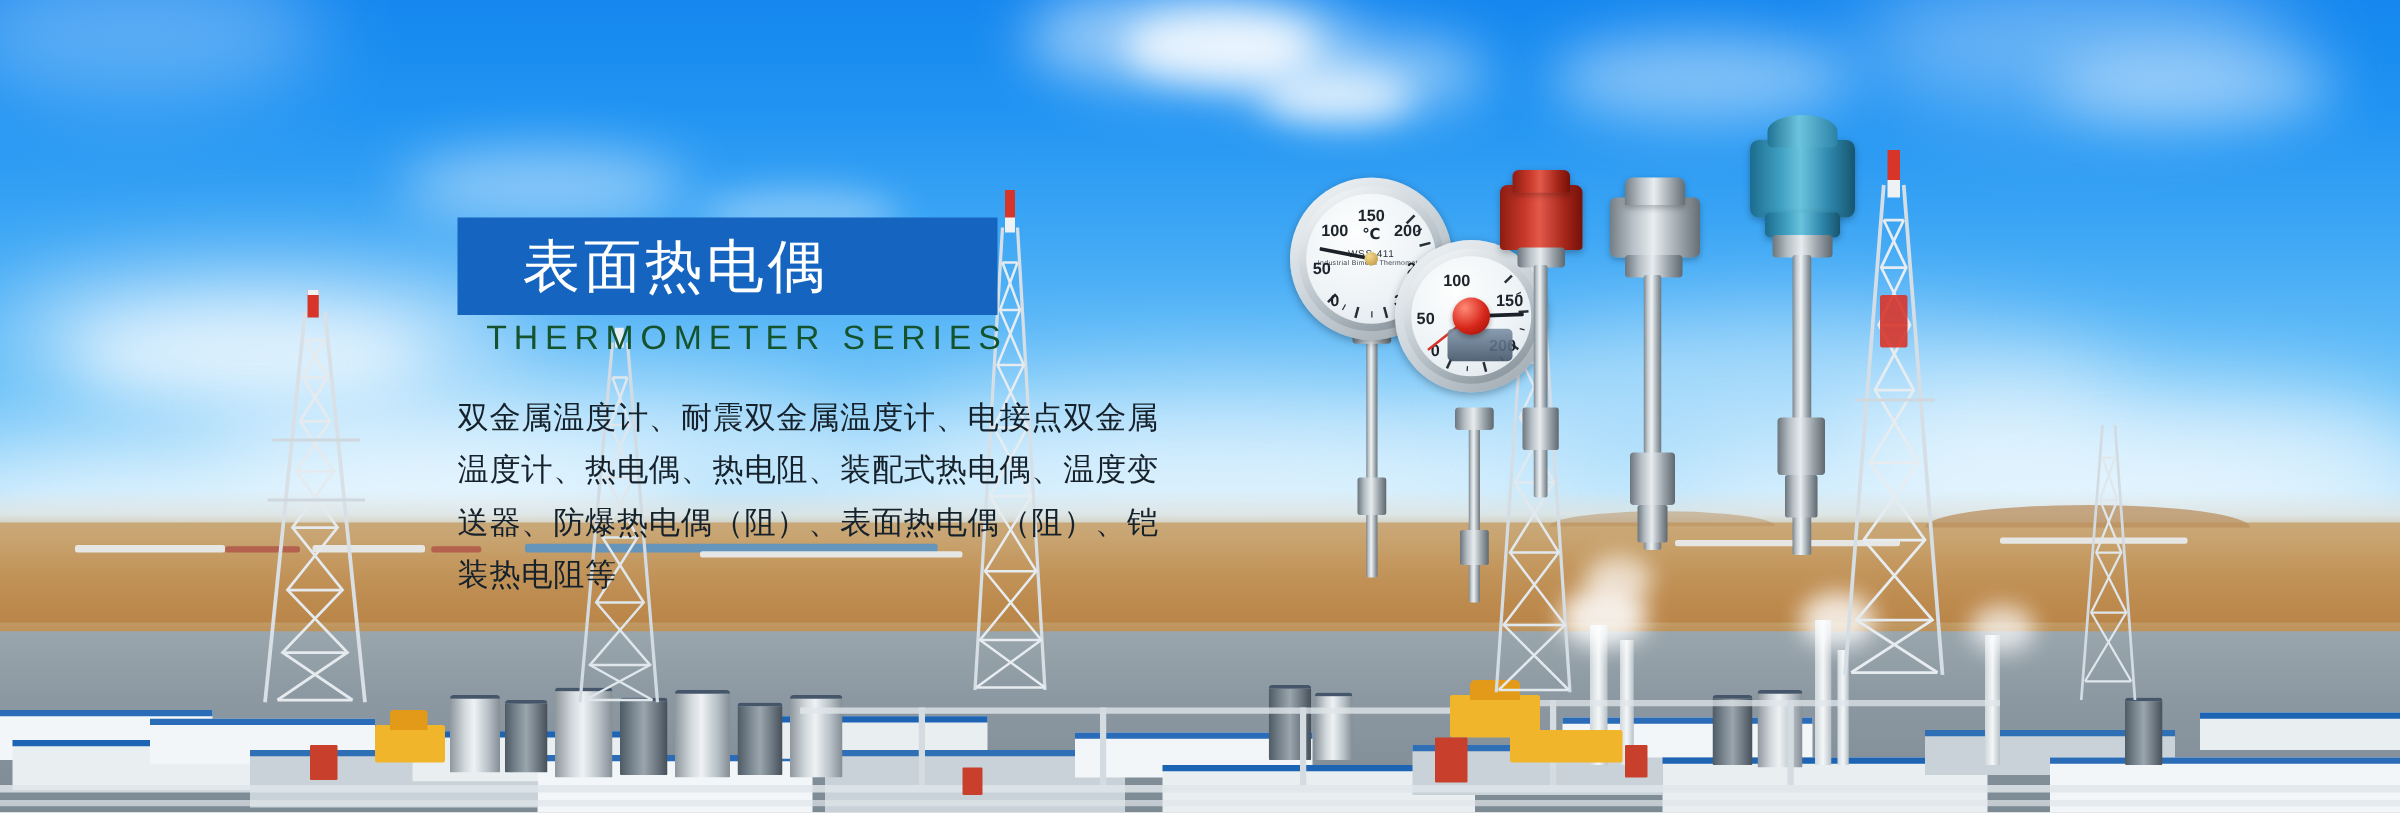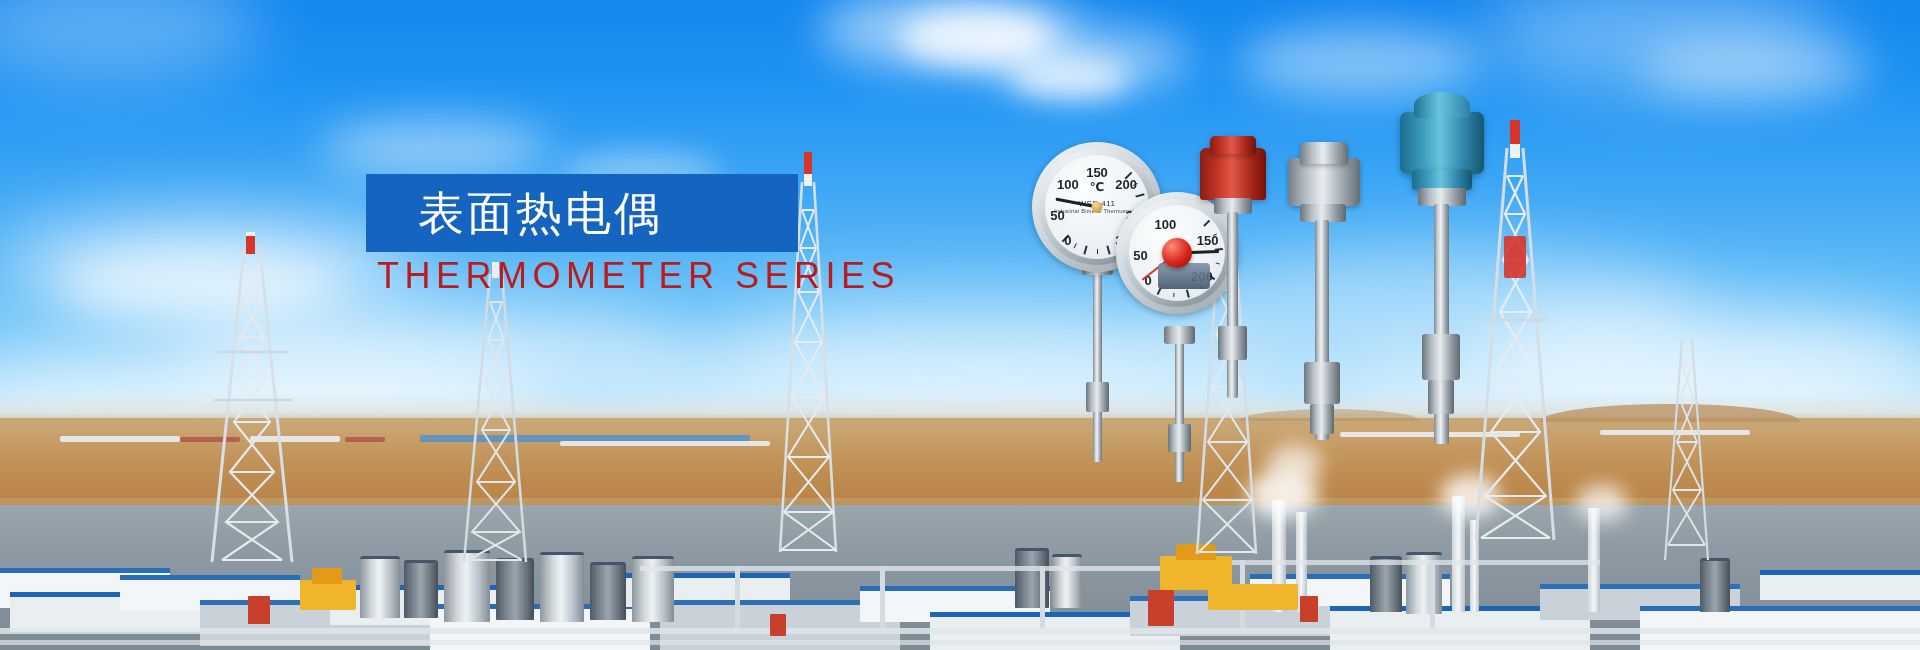--- a/index.html
+++ b/index.html
@@ -74,22 +74,22 @@
     position:absolute;left:366px;top:174px;width:432px;height:78px;
     background:#1565c0;
   }
   .title-bar .title-text{
     position:absolute;left:52px;top:50%;transform:translateY(-50%);
     color:#ffffff;font-size:46px;line-height:1;letter-spacing:3px;
     white-space:nowrap;font-weight:400;
     font-family:"DejaVu Sans","Liberation Sans",sans-serif;
   }
   .subtitle{
-    position:absolute;left:377px;top:255px;
-    color:#b91c1c;font-size:36px;letter-spacing:5.5px;white-space:nowrap;
+    position:absolute;left:389px;top:255px;
+    color:#14532d;font-size:27px;letter-spacing:5.5px;white-space:nowrap;
     font-weight:400;font-family:"Liberation Sans",sans-serif;
   }
   .desc{
     position:absolute;left:366px;top:313px;width:640px;
     color:#16222b;font-size:25px;line-height:42px;letter-spacing:.5px;
     font-family:"DejaVu Sans","Liberation Sans",sans-serif;
   }
   .desc div{white-space:nowrap;}
 
   
@@ -502,14 +502,20 @@
     <div class="stem" style="left:1434px;top:204px;width:15px;height:240px;"></div>
     <div class="hexnut" style="left:1422px;top:334px;width:38px;height:46px;border-radius:3px;"></div>
     <div class="hexnut" style="left:1428px;top:380px;width:26px;height:34px;border-radius:2px;"></div>
   </div>
 
   <div class="title-bar">
     <span class="title-text">表面热电偶</span>
   </div>
   <div class="subtitle">THERMOMETER SERIES</div>
 
+  <div class="desc">
+    <div>双金属温度计、耐震双金属温度计、电接点双金属</div>
+    <div>温度计、热电偶、热电阻、装配式热电偶、温度变</div>
+    <div>送器、防爆热电偶（阻）、表面热电偶（阻）、铠</div>
+    <div>装热电阻等</div>
+  </div>
 
 </div>
 
 </body></html>

